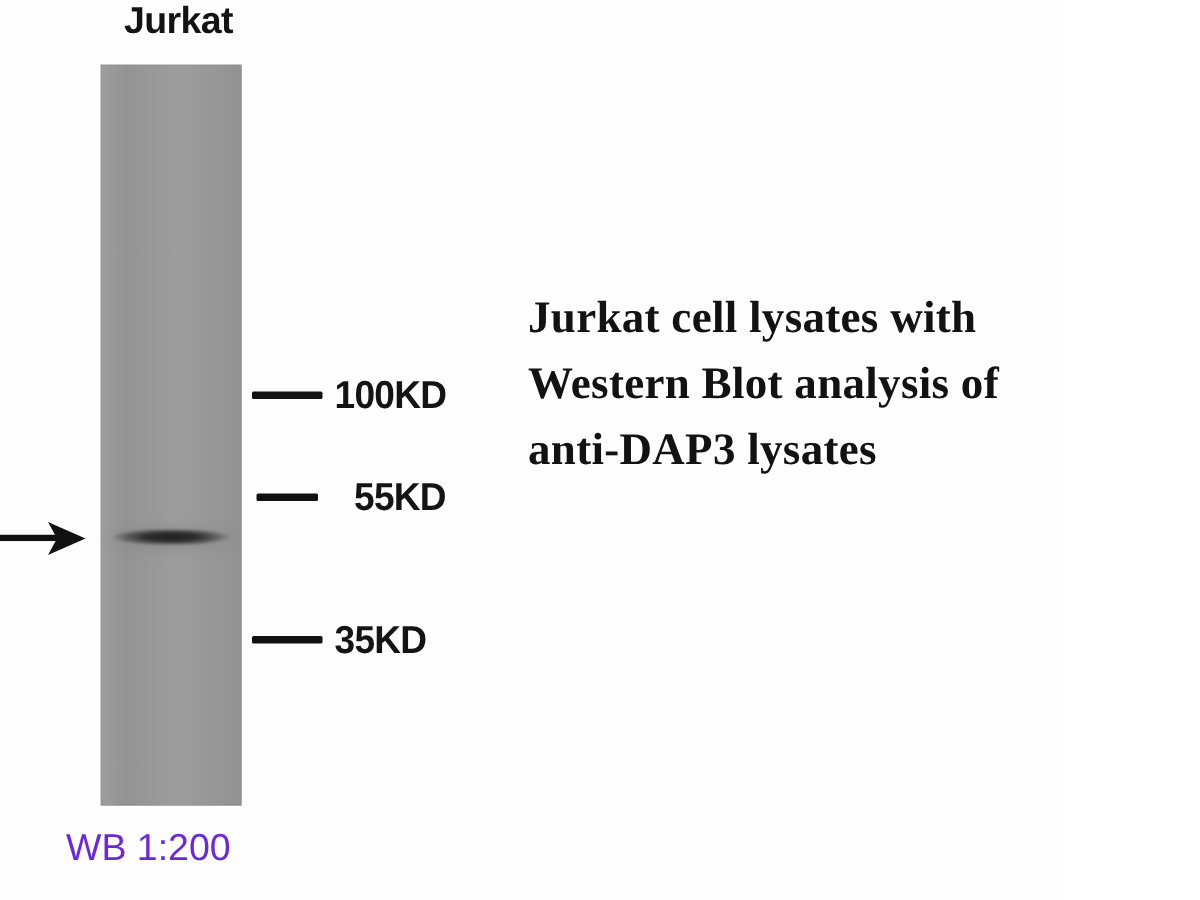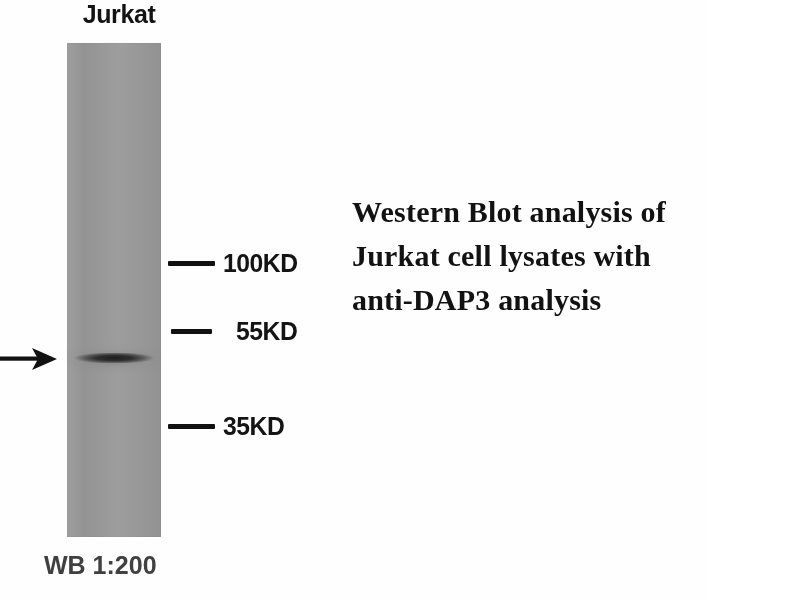--- a/index.html
+++ b/index.html
@@ -73,22 +73,22 @@
     line-height: 28px;
     font-family: "Liberation Sans", sans-serif;
   }
 
   
   #dilution {
     position: absolute;
     left: 44px;
     top: 551px;
     font-size: 25px;
-    font-weight: bold;
-    color: #404040;
+    font-weight: normal;
+    color: #6d28d9;
     letter-spacing: 0px;
     line-height: 28px;
     font-family: "Liberation Sans", sans-serif;
   }
 
   
   #arrow {
     position: absolute;
     left: 0px;
     top: 344px;
@@ -168,20 +168,20 @@
     <span class="mw-label" style="margin-left:14px;">55KD</span>
   </div>
 
 
   <div class="marker" style="top:395px;">
     <span class="dash" style="width:47px;"></span>
     <span class="mw-label" style="margin-left:8px;">35KD</span>
   </div>
 
   <div id="caption">
+    <span class="cap-line">Jurkat cell lysates with</span>
     <span class="cap-line">Western Blot analysis of</span>
-    <span class="cap-line">Jurkat cell lysates with</span>
-    <span class="cap-line">anti-DAP3 analysis</span>
+    <span class="cap-line">anti-DAP3 lysates</span>
   </div>
 
   <div id="dilution">WB 1:200</div>
 
 </div>
 
 </body></html>

